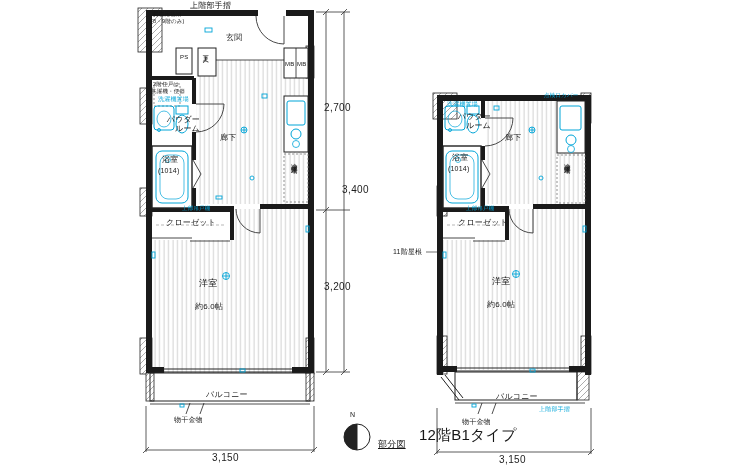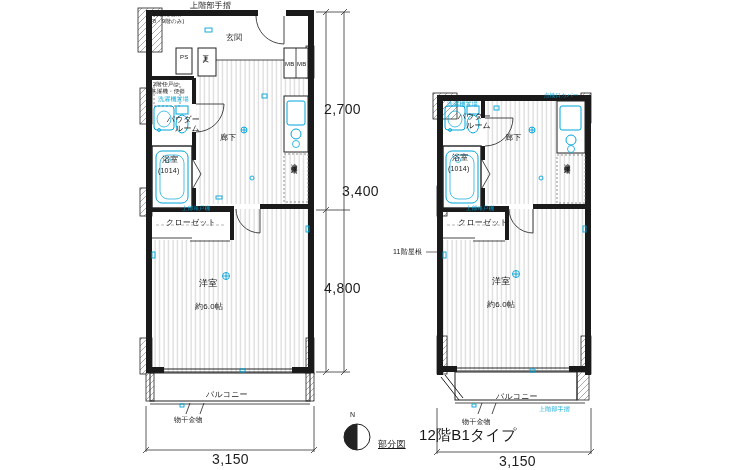--- a/index.html
+++ b/index.html
@@ -3,21 +3,21 @@
 <meta charset="utf-8">
 <style>
   html,body{margin:0;padding:0;background:#fff;}
   .stage{position:relative;width:730px;height:470px;background:#ffffff;overflow:hidden;
          font-family:"Liberation Sans",sans-serif;color:#111;}
   .stage svg{position:absolute;left:0;top:0;}
   .lbl{position:absolute;color:#161616;white-space:nowrap;line-height:1.12;letter-spacing:0.2px;}
   .lbl.wrap{white-space:normal;text-align:right;}
   .lbl.v{writing-mode:vertical-rl;text-orientation:upright;letter-spacing:1px;}
   .cyan{color:#00a5d8;}
-  .dim{font-size:14px;letter-spacing:0.4px;color:#1c1c1c;}
+  .dim{font-size:10px;letter-spacing:0.4px;color:#1c1c1c;}
 </style>
 </head>
 <body>
 
 <div class="stage">
 
 <svg width="730" height="470" viewBox="0 0 730 470">
   <defs>
     <pattern id="hatch" width="6" height="6" patternUnits="userSpaceOnUse">
       <rect width="6" height="6" fill="#ffffff"></rect>
@@ -273,21 +273,21 @@
 <div class="lbl" style="left:220px;top:134px;font-size:8px;">廊下</div>
 <div class="lbl v" style="left:291px;top:158px;font-size:6.5px;">冷蔵庫置場</div>
 <div class="lbl cyan" style="left:182px;top:205px;font-size:5.5px;">上部吊戸棚</div>
 <div class="lbl" style="left:166px;top:219px;font-size:8px;">クローゼット</div>
 <div class="lbl" style="left:199px;top:278px;font-size:9px;">洋室</div>
 <div class="lbl" style="left:195px;top:303px;font-size:8px;">約6.0帖</div>
 <div class="lbl" style="left:206px;top:391px;font-size:8px;">バルコニー</div>
 <div class="lbl" style="left:174px;top:416px;font-size:7px;">物干金物</div>
 <div class="lbl dim" style="left:324px;top:102px;">2,700</div>
 <div class="lbl dim" style="left:342px;top:184px;">3,400</div>
-<div class="lbl dim" style="left:324px;top:281px;">4,800</div>
+<div class="lbl dim" style="left:324px;top:281px;">3,200</div>
 <div class="lbl dim" style="left:212px;top:452px;">3,150</div>
 
 <div class="lbl cyan" style="left:544px;top:92px;font-size:5.5px;">点検口カバー</div>
 <div class="lbl cyan" style="left:447px;top:101px;font-size:6px;">洗濯機置場</div>
 <div class="lbl wrap" style="left:455px;top:113px;width:36px;font-size:8px;">パウダールーム</div>
 <div class="lbl" style="left:452px;top:154px;font-size:8px;">浴室</div>
 <div class="lbl" style="left:448px;top:165px;font-size:7px;">(1014)</div>
 <div class="lbl" style="left:505px;top:134px;font-size:8px;">廊下</div>
 <div class="lbl v" style="left:564px;top:158px;font-size:6.5px;">冷蔵庫置場</div>
 <div class="lbl cyan" style="left:466px;top:205px;font-size:5.5px;">上部吊戸棚</div>

